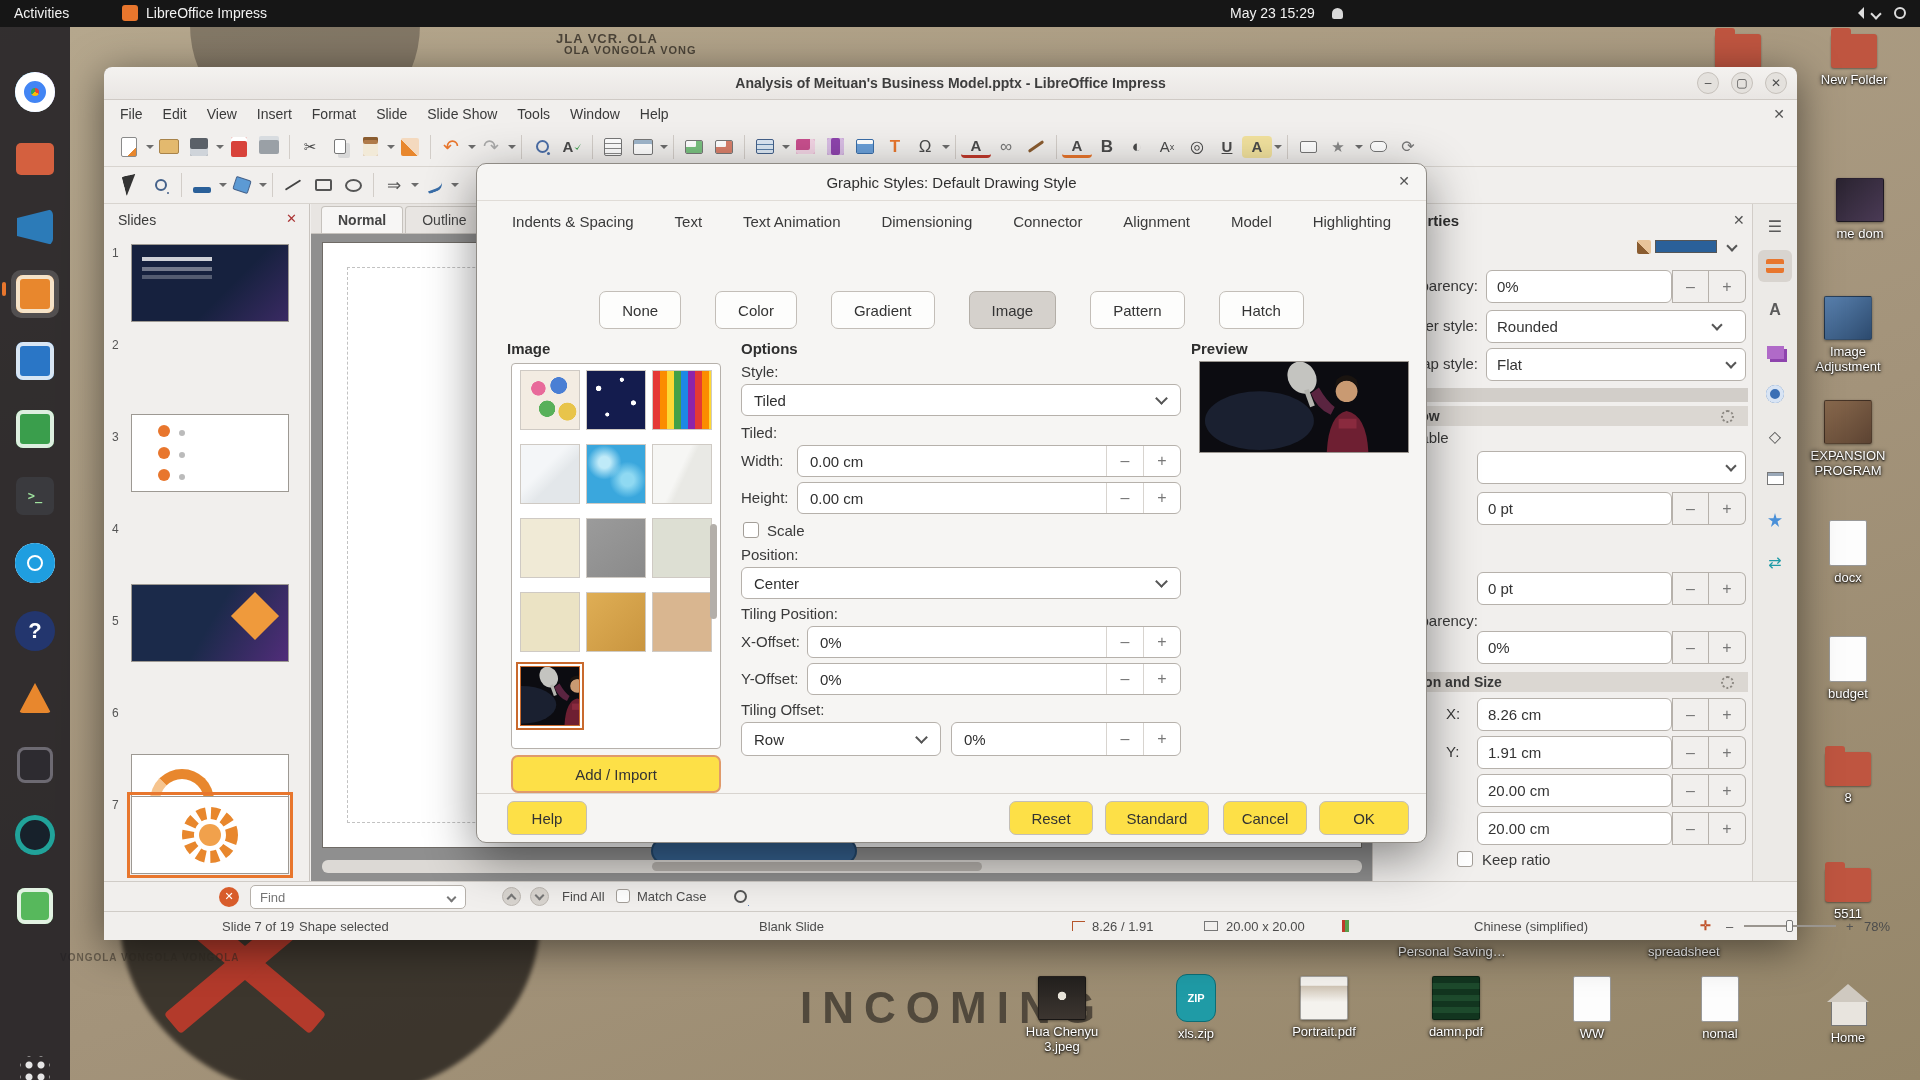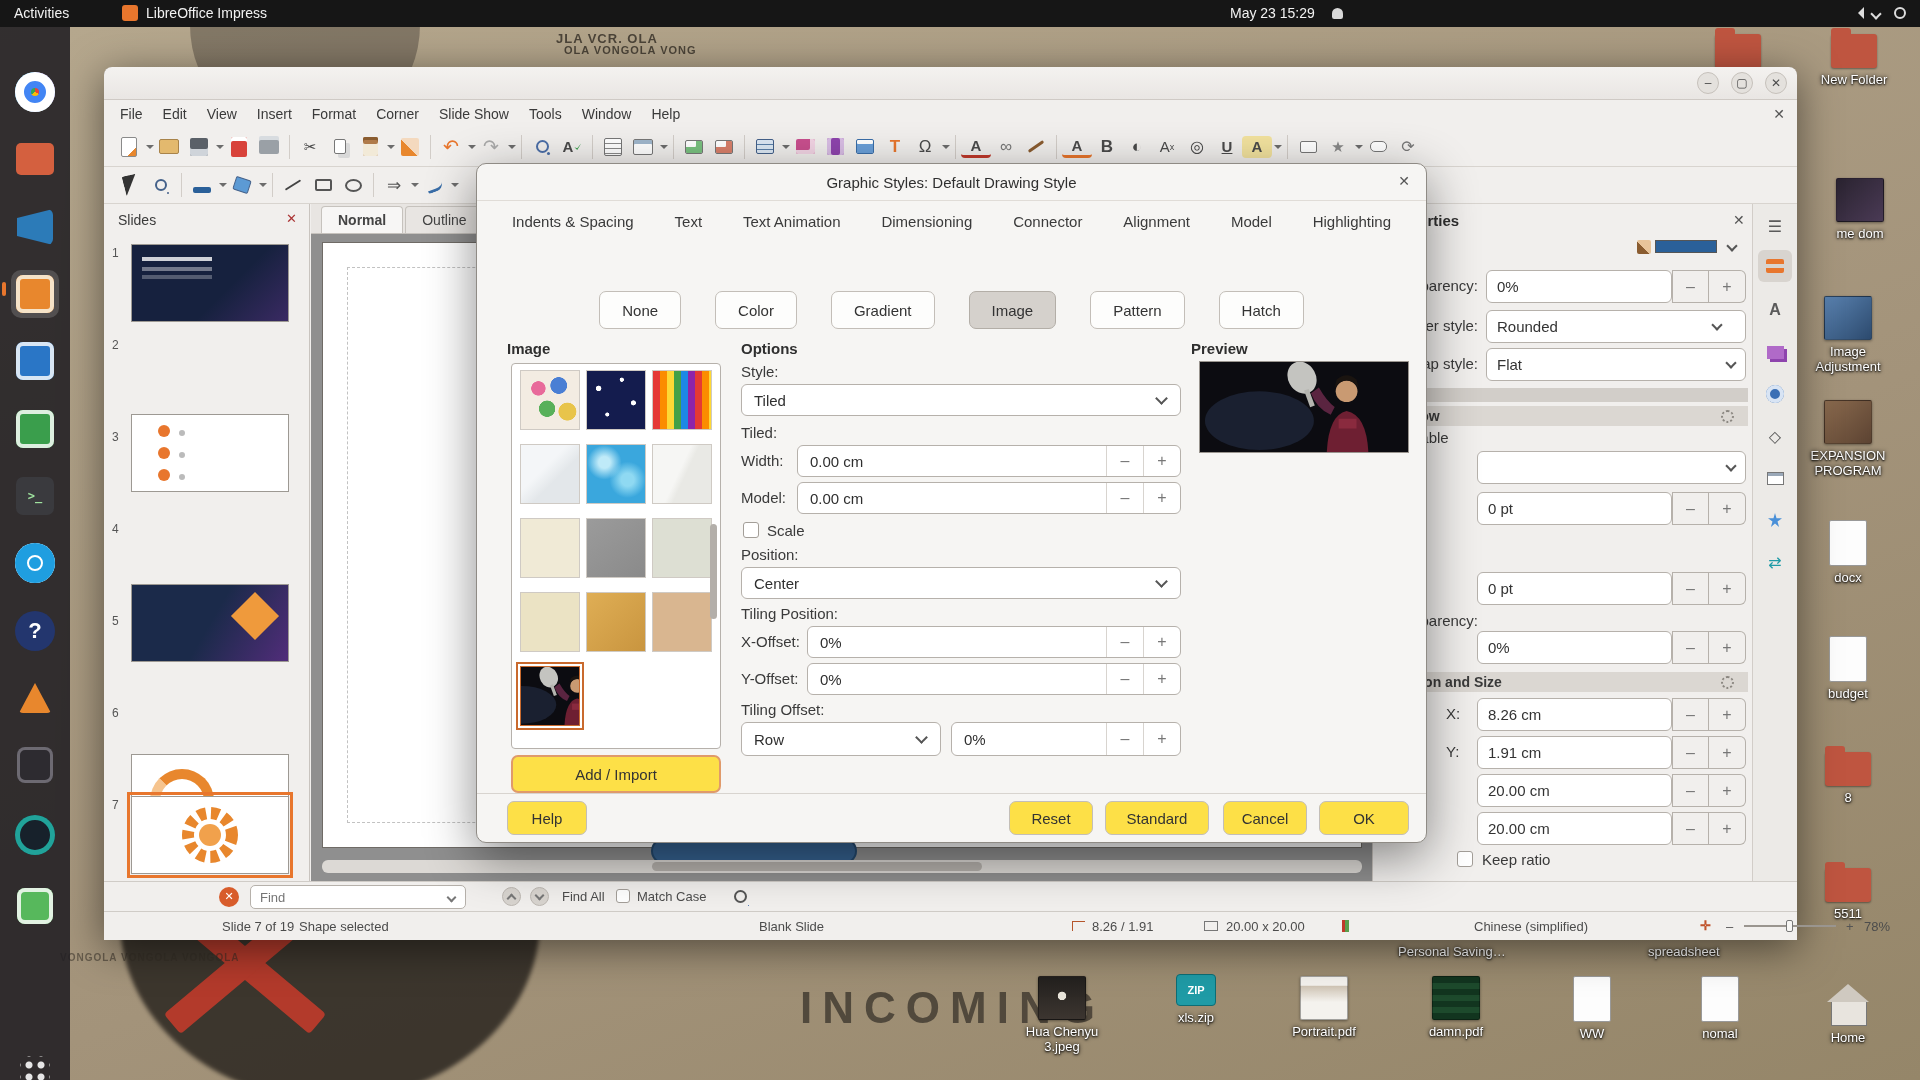--- a/index.html
+++ b/index.html
@@ -17,21 +17,21 @@
   
   .dicon{position:absolute;display:flex;flex-direction:column;align-items:center;width:96px}
   .dlabel{margin-top:4px;font-size:13px;color:#fff;text-align:center;text-shadow:0 1px 2px #000,0 0 4px #000;line-height:15px;max-width:96px}
   .folder{width:46px;height:34px;background:#bf5540;border-radius:3px;position:relative;box-shadow:0 1px 2px rgba(0,0,0,.4)}
   .folder::before{content:"";position:absolute;top:-6px;left:0;width:20px;height:8px;background:#bf5540;border-radius:3px 3px 0 0}
   .thumb{width:48px;height:44px;border:1px solid #00000055;border-radius:2px;box-shadow:0 1px 3px rgba(0,0,0,.4)}
   .doc{width:38px;height:46px;background:#fdfdfd;border:1px solid #999;border-radius:2px}
   .house{width:42px;height:40px;position:relative}
   .house::before{content:"";position:absolute;left:4px;top:14px;width:34px;height:24px;background:#e8e4de;border:1px solid #777}
   .house::after{content:"";position:absolute;left:0;top:-2px;border-left:21px solid transparent;border-right:21px solid transparent;border-bottom:18px solid #cfc9c0}
-  .zipbox{width:40px;height:32px;background:#1f9ba6;border-radius:4px;display:flex;align-items:center;justify-content:center;color:#fff;font-size:11px;font-weight:bold;border:1px solid #0d6d75}
+  .zipbox{width:40px;height:48px;background:#1f9ba6;border-radius:11px;display:flex;align-items:center;justify-content:center;color:#fff;font-size:11px;font-weight:bold;border:1px solid #0d6d75}
   
   #topbar{position:absolute;left:0;top:0;width:1920px;height:27px;background:#161616;color:#f2f2f2;font-size:14px;z-index:40}
   
   #dock{position:absolute;left:0;top:27px;width:70px;height:1053px;background:rgba(32,30,34,.88);z-index:39}
   .dk{position:absolute;left:11px;width:48px;height:48px;border-radius:10px;display:flex;align-items:center;justify-content:center}
   .dk-active-bg{background:rgba(255,255,255,.16)}
   .dk-pill{position:absolute;left:2px;width:4px;height:14px;border-radius:2px;background:#e8762d}
   
   #win{position:absolute;left:104px;top:67px;width:1693px;height:873px;background:#f1efed;border:1px solid #6f6b66;border-radius:8px 8px 0 0;box-shadow:0 8px 40px rgba(0,0,0,.5);z-index:10}
   .titlebar{position:absolute;left:104px;top:67px;width:1693px;height:33px;background:linear-gradient(#f4f2f0,#e9e6e3);border-bottom:1px solid #cfcac5;border-radius:8px 8px 0 0;z-index:11}
@@ -240,32 +240,33 @@
         <i class="gx" style="width:36px;height:36px;background:#57b85c;border-radius:8px;box-shadow:inset 0 0 0 4px #e2f2e2"></i>
       </span>
     <span class="dk" style="top:1020px">
         <i class="gx" style="width:30px;height:30px;background:radial-gradient(circle,#e6e6e6 3px,transparent 4px);background-size:12px 12px;background-position:3px 3px"></i>
       </span>
   </div>
 
   <div id="win"></div>
 
   <div class="titlebar flex">
+    <span style="flex:1;text-align:center;font-size:14px;font-weight:bold;color:#3d3d3d">Analysis of Meituan's  Business Model.pptx - LibreOffice Impress</span>
     <span class="wbtn" style="position:absolute;right:78px;top:5px">–</span>
     <span class="wbtn" style="position:absolute;right:44px;top:5px">▢</span>
     <span class="wbtn" style="position:absolute;right:10px;top:5px">✕</span>
   </div>
 
   <div class="menubar">
     <span class="menu-item" style="margin-left:6px">File</span>
     <span class="menu-item">Edit</span>
     <span class="menu-item">View</span>
     <span class="menu-item">Insert</span>
     <span class="menu-item">Format</span>
-    <span class="menu-item">Corner</span>
+    <span class="menu-item">Slide</span>
     <span class="menu-item">Slide Show</span>
     <span class="menu-item">Tools</span>
     <span class="menu-item">Window</span>
     <span class="menu-item">Help</span>
     <span style="position:absolute;right:12px;font-size:14px;color:#555">✕</span>
   </div>
 
   <div class="toolbar1">
     <span class="ti">
         <i class="gx" style="width:16px;height:20px;background:linear-gradient(135deg,#fff 72%,#e8872d 73%);border:1px solid #8a8a8a"></i>
@@ -643,21 +644,21 @@
         <span class="dval">Tiled</span>
         <span class="ddarrow"></span>
       </div>
     <span class="dlbl" style="left:264px;top:260px">Tiled:</span>
     <span class="dlbl" style="left:264px;top:288px">Width:</span>
     <div class="dfield" style="left:320px;top:281px;width:384px;height:32px">
         <span class="dval">0.00 cm</span>
         <span class="stepbox" style="height:100%">–</span>
         <span class="stepbox" style="height:100%">+</span>
       </div>
-    <span class="dlbl" style="left:264px;top:325px">Model:</span>
+    <span class="dlbl" style="left:264px;top:325px">Height:</span>
     <div class="dfield" style="left:320px;top:318px;width:384px;height:32px">
         <span class="dval">0.00 cm</span>
         <span class="stepbox" style="height:100%">–</span>
         <span class="stepbox" style="height:100%">+</span>
       </div>
     <span class="cbox" style="position:absolute;left:266px;top:358px"></span>
     <span class="dlbl" style="left:290px;top:358px">Scale</span>
     <span class="dlbl" style="left:264px;top:382px">Position:</span>
     <div class="dfield" style="left:264px;top:403px;width:440px;height:32px">
         <span class="dval">Center</span>

